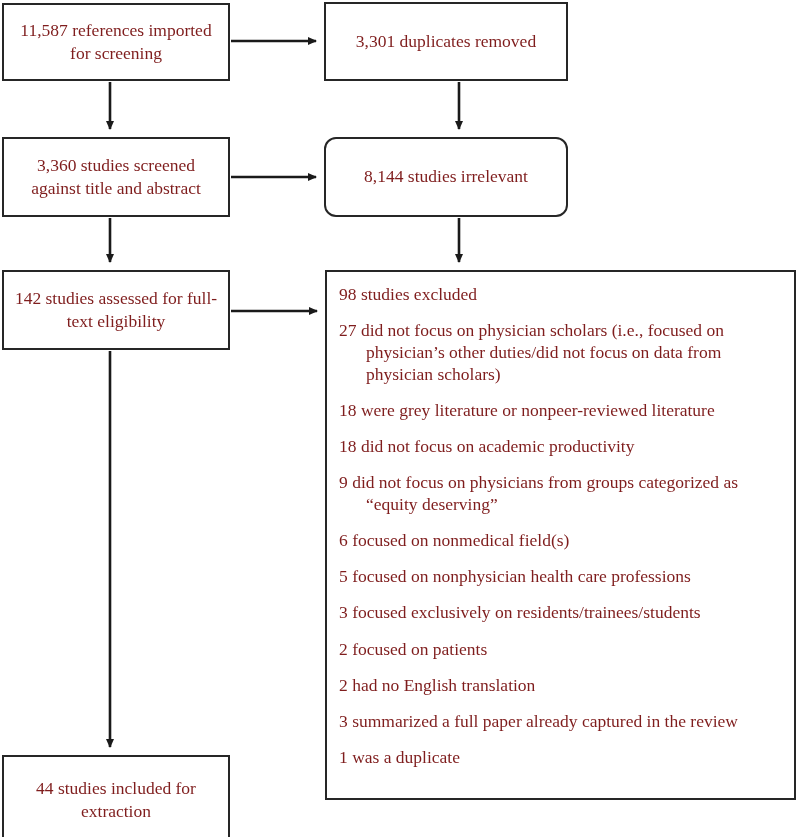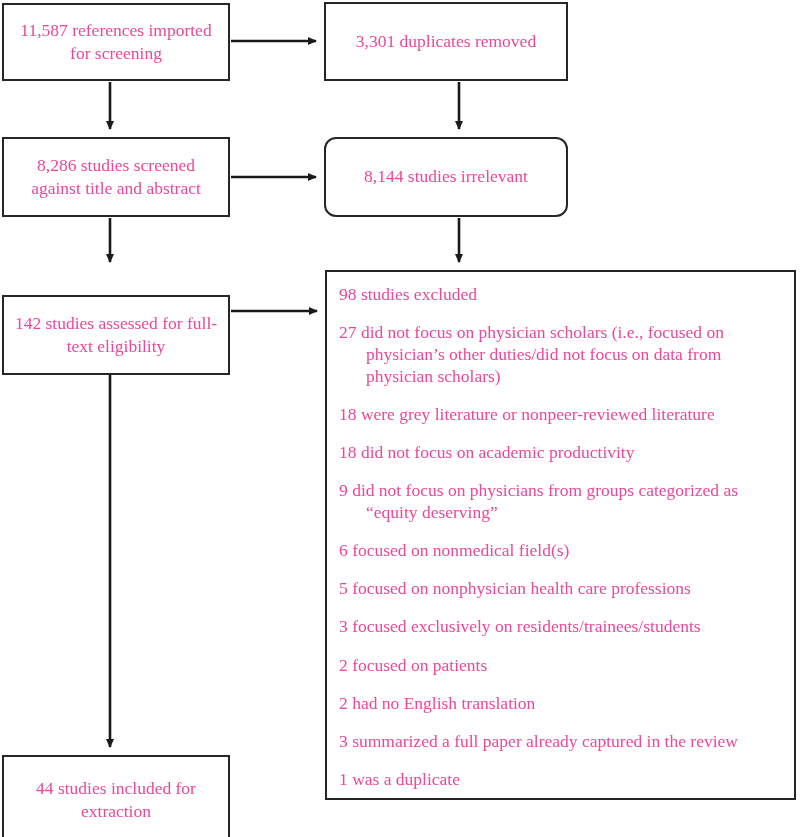--- a/index.html
+++ b/index.html
@@ -6,61 +6,60 @@
     margin: 0;
     padding: 0;
     background: #ffffff;
   }
   .canvas {
     position: relative;
     width: 800px;
     height: 837px;
     background: #ffffff;
     font-family: "Liberation Serif", "DejaVu Serif", serif;
-    color: #ec4899;
+    color: #7f1d1d;
     overflow: hidden;
   }
   .fbox {
     position: absolute;
     background: #ffffff;
     border: 2px solid #262626;
     box-sizing: border-box;
     display: flex;
     align-items: center;
     justify-content: center;
     text-align: center;
     font-size: 17.5px;
     line-height: 1.32;
     padding: 4px 10px;
   }
   .box-imported   { left: 2px;   top: 3px;   width: 228px; height: 78px; }
   .box-duplicates { left: 324px; top: 2px;   width: 244px; height: 79px; }
   .box-screened   { left: 2px;   top: 137px; width: 228px; height: 80px; }
   .box-irrelevant { left: 324px; top: 137px; width: 244px; height: 80px; border-radius: 12px; }
-  .box-assessed   { left: 2px;   top: 270px; width: 228px; height: 80px; margin-top: 25px; }
+  .box-assessed   { left: 2px;   top: 270px; width: 228px; height: 80px; }
   .box-included   { left: 2px;   top: 755px; width: 228px; height: 90px; }
   .box-exclusions {
     left: 325px; top: 270px; width: 471px; height: 530px;
     display: block;
     text-align: left;
     padding: 11px 10px 10px 12px;
   }
   .excl-header {
     font-size: 17.5px;
     line-height: 1.26;
     margin-bottom: 14px;
     font-family: Liberation Serif, serif;
   }
   .excl-item {
     font-size: 17.5px;
     line-height: 1.26;
     margin-bottom: 14px;
     padding-left: 27px;
     text-indent: -27px;
-    margin-top: 16px;
   }
   .arrows {
     position: absolute;
     left: 0; top: 0;
     width: 800px; height: 837px;
     pointer-events: none;
   }
 </style>
 </head>
 <body>
@@ -85,21 +84,21 @@
 
   <div class="fbox box-imported">
     <span>11,587 references imported for screening</span>
   </div>
 
   <div class="fbox box-duplicates">
     <span>3,301 duplicates removed</span>
   </div>
 
   <div class="fbox box-screened">
-    <span>8,286 studies screened against title and abstract</span>
+    <span>3,360 studies screened against title and abstract</span>
   </div>
 
   <div class="fbox box-irrelevant">
     <span>8,144 studies irrelevant</span>
   </div>
 
   <div class="fbox box-assessed">
     <span>142 studies assessed for full-text eligibility</span>
   </div>
 

